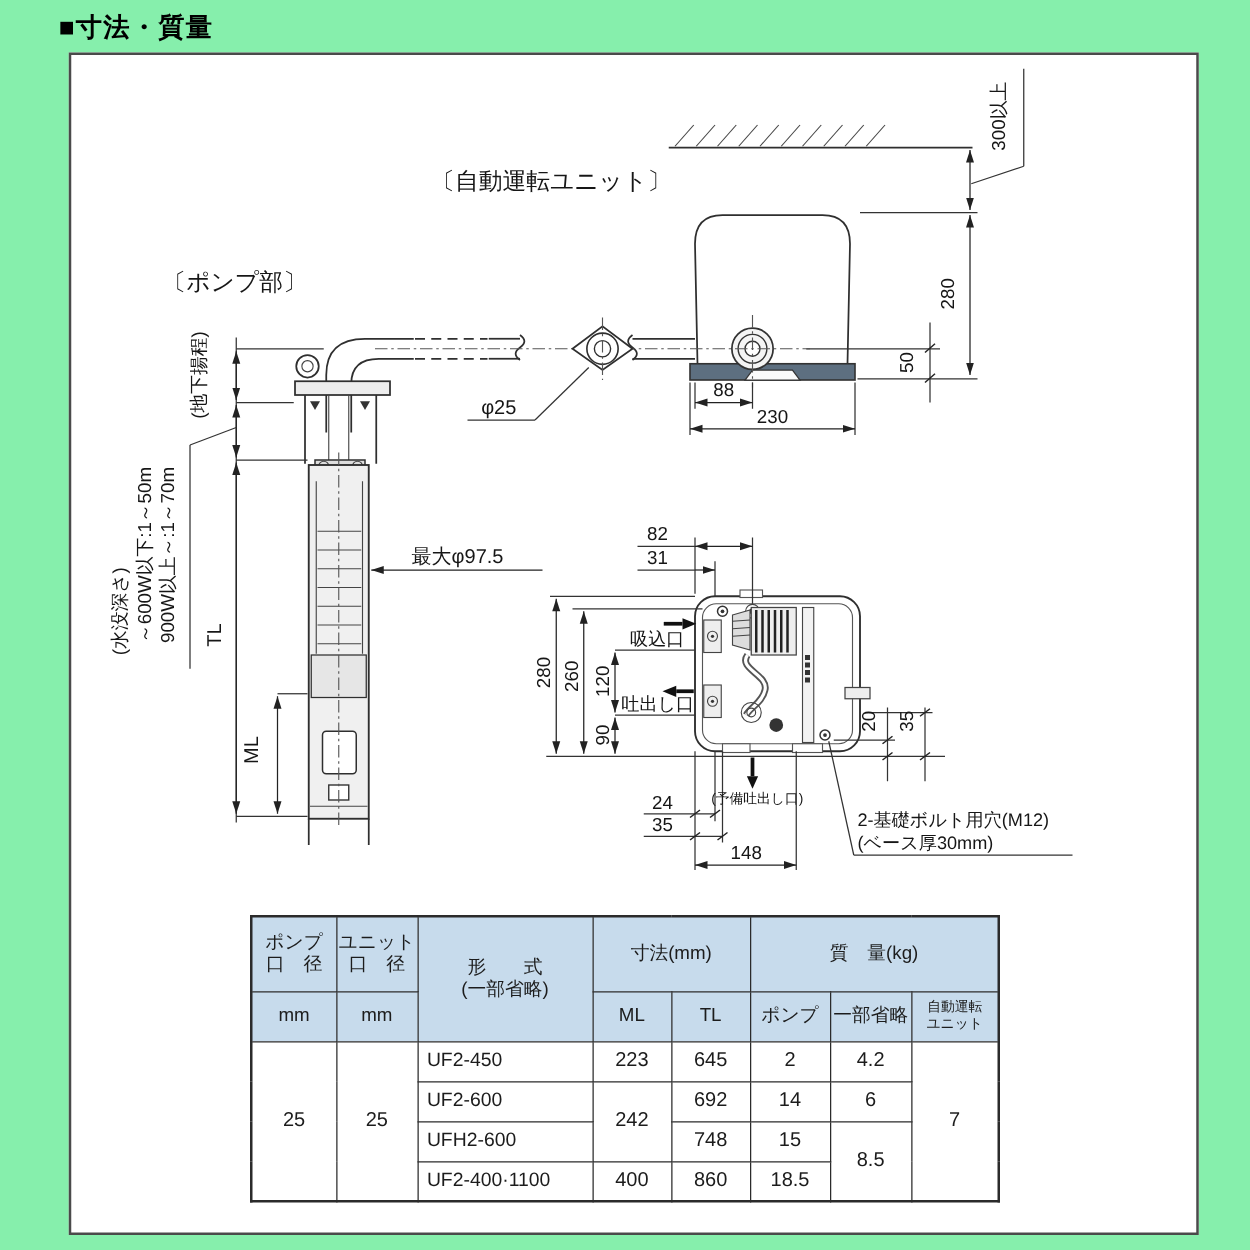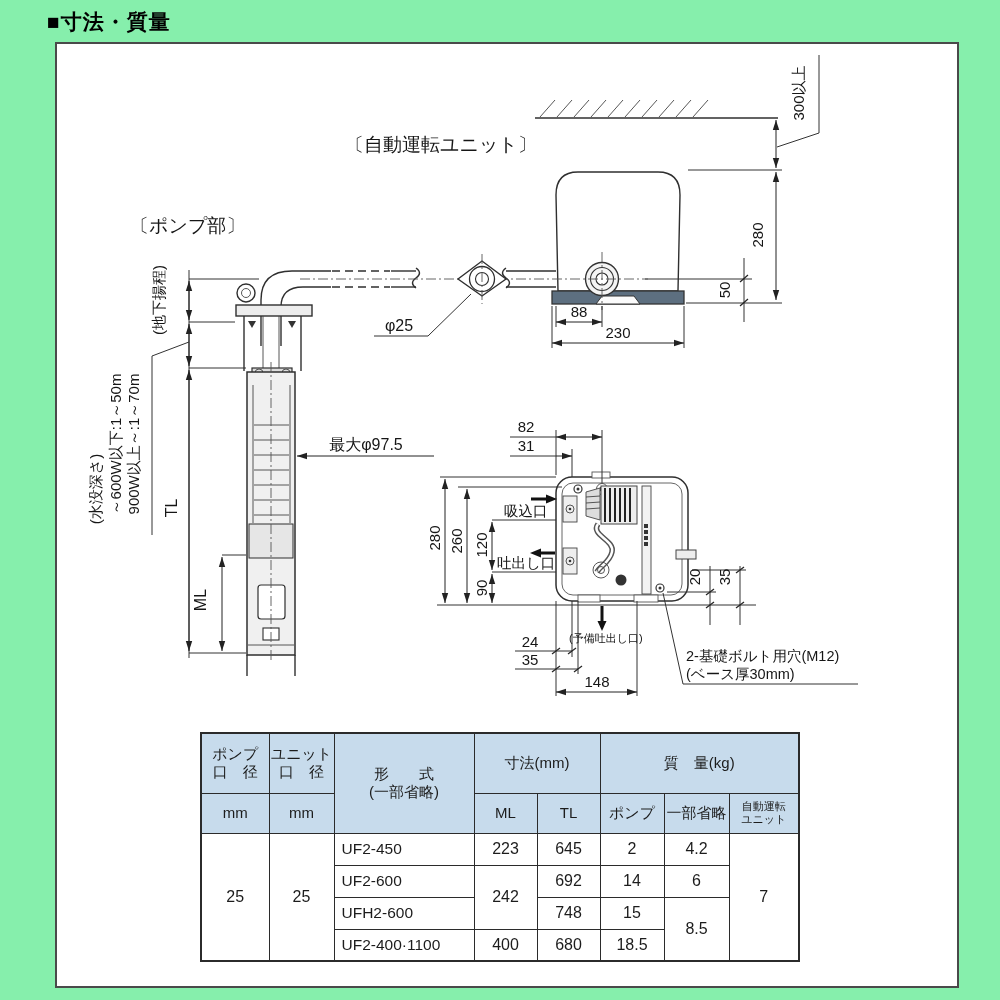--- a/index.html
+++ b/index.html
@@ -351,18 +351,18 @@
     </tr>
     <tr style="height:32px">
       <td class="model">UFH2-600</td>
       <td>748</td>
       <td>15</td>
       <td rowspan="2">8.5</td>
     </tr>
     <tr style="height:32px">
       <td class="model">UF2-400·1100</td>
       <td>400</td>
-      <td>680</td>
+      <td>860</td>
       <td>18.5</td>
     </tr>
   </tbody>
     </table>
 </div>
 
 </body></html>

